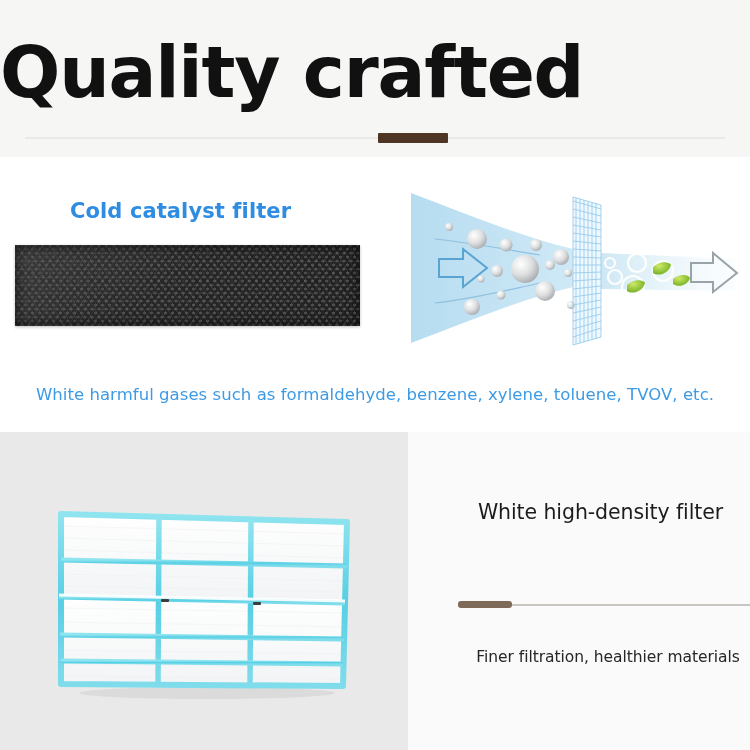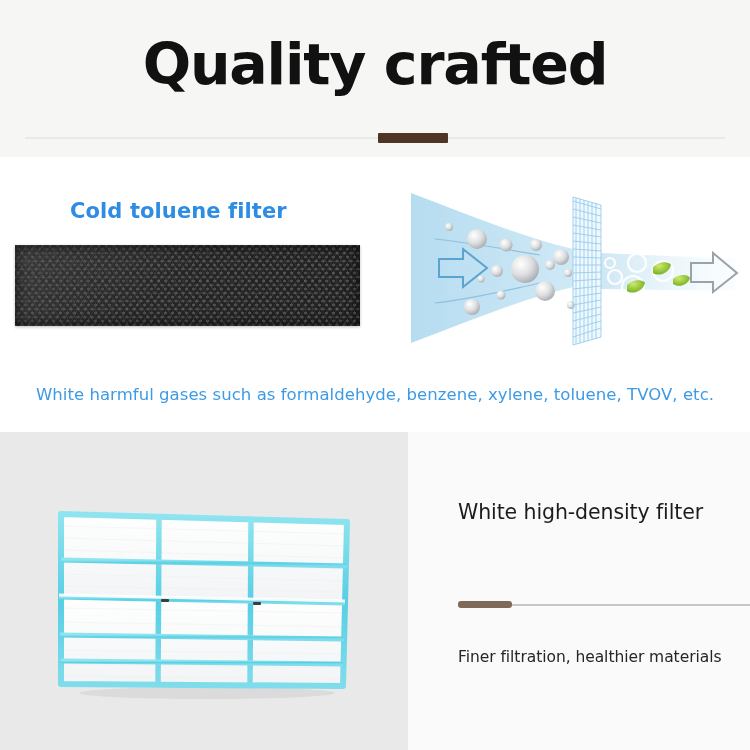--- a/index.html
+++ b/index.html
@@ -10,22 +10,21 @@
     position:relative;
   }
 
   
   .header {
     position:absolute; left:0; top:0; width:750px; height:157px;
     background:#f6f6f5;
   }
   .header-title {
     position:absolute; left:0; top:33px; width:750px;
-    text-align:center;
-    font-size:57px;
+    font-size:71px;
     font-weight:bold;
     letter-spacing:-1.2px;
     color:#111111;
     line-height:1.12;
     font-family:"DejaVu Sans", sans-serif;
   }
   .header-rule {
     position:absolute; left:25px; top:137px; width:700px; height:2px;
     background:#e9e9e7;
   }
@@ -66,21 +65,21 @@
 
   .airflow { position:absolute; left:405px; top:30px; width:340px; height:160px; }
 
   .sec1-caption {
     position:absolute; left:0; top:228px; width:750px; text-align:center;
     font-size:16.5px; color:#3d9ae5; letter-spacing:.05px;
     font-family:"DejaVu Sans", sans-serif;
   }
 
   
-  .sec2 { position:absolute; left:0; top:432px; width:750px; height:318px; }
+  .sec2 { position:absolute; left:0; top:432px; width:750px; height:318px;text-align:center; }
   .sec2-left  { position:absolute; left:0;   top:0; width:408px; height:318px; background:#e9e9e9; }
   .sec2-right { position:absolute; left:408px;top:0; width:342px; height:318px; background:#fafafa; }
 
   .filter-wrap { position:absolute; left:55px; top:72px; width:300px; height:196px; }
 
   .sec2-heading {
     position:absolute; left:50px; top:62px; width:285px;
     font-size:20.5px; color:#1c1c1c; line-height:1.85;
     letter-spacing:-.1px;
     font-family:"DejaVu Sans", sans-serif;
@@ -103,21 +102,21 @@
 <body>
 
 <div class="header">
   <div class="header-title">Quality crafted</div>
   <div class="header-rule"></div>
   <div class="header-accent"></div>
 </div>
 
 <div class="sec1">
 
-  <div class="sec1-title">Cold toluene filter</div>
+  <div class="sec1-title">Cold catalyst filter</div>
 
   <div class="honeycomb"></div>
 
   <div class="airflow">
     <svg width="340" height="160" viewBox="0 0 340 160" xmlns="http://www.w3.org/2000/svg">
       <defs>
         <linearGradient id="streamL" x1="0" y1="0" x2="1" y2="0">
           <stop offset="0%" stop-color="#b6dcf0"></stop>
           <stop offset="100%" stop-color="#cfe9f6"></stop>
         </linearGradient>

